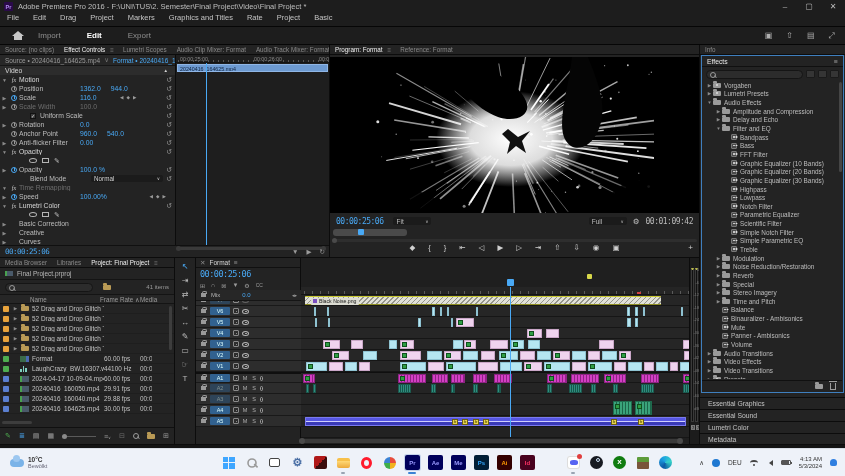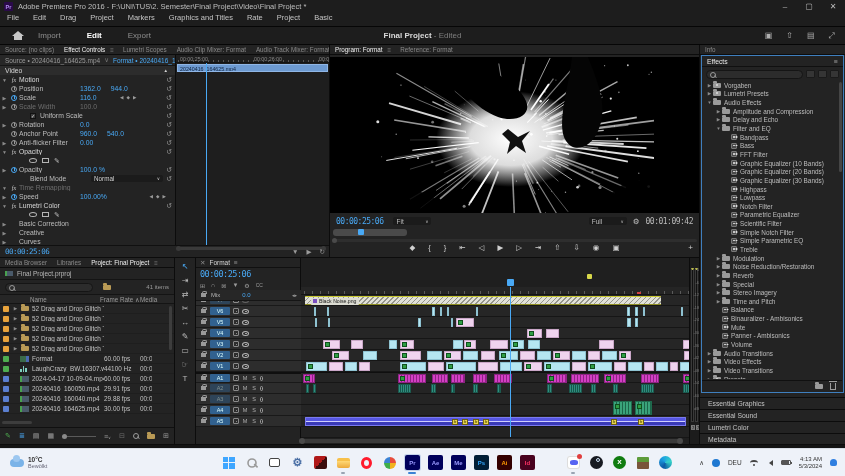--- a/index.html
+++ b/index.html
@@ -216,24 +216,20 @@
       <div class="mi">Basic</div>
     </div>
 
   <div id="wsbar" class="abs">
     <div id="home-ic"></div>
     <div id="ws-tabs">
         <div>Import</div>
         <div class="on">Edit</div>
         <div>Export</div>
       </div>
-    <div id="ws-center">
-      <b>Final Project</b>
-      <span>- Edited</span>
-    </div>
     <div id="ws-right">
       <span>▣</span>
       <span>⇧</span>
       <span>▤</span>
       <span>⤢</span>
     </div>
   </div>
 
   <div class="panel" style="left:0;top:45px;width:330px;height:213px">
     <div class="ptabs" id="ec-tabs">

